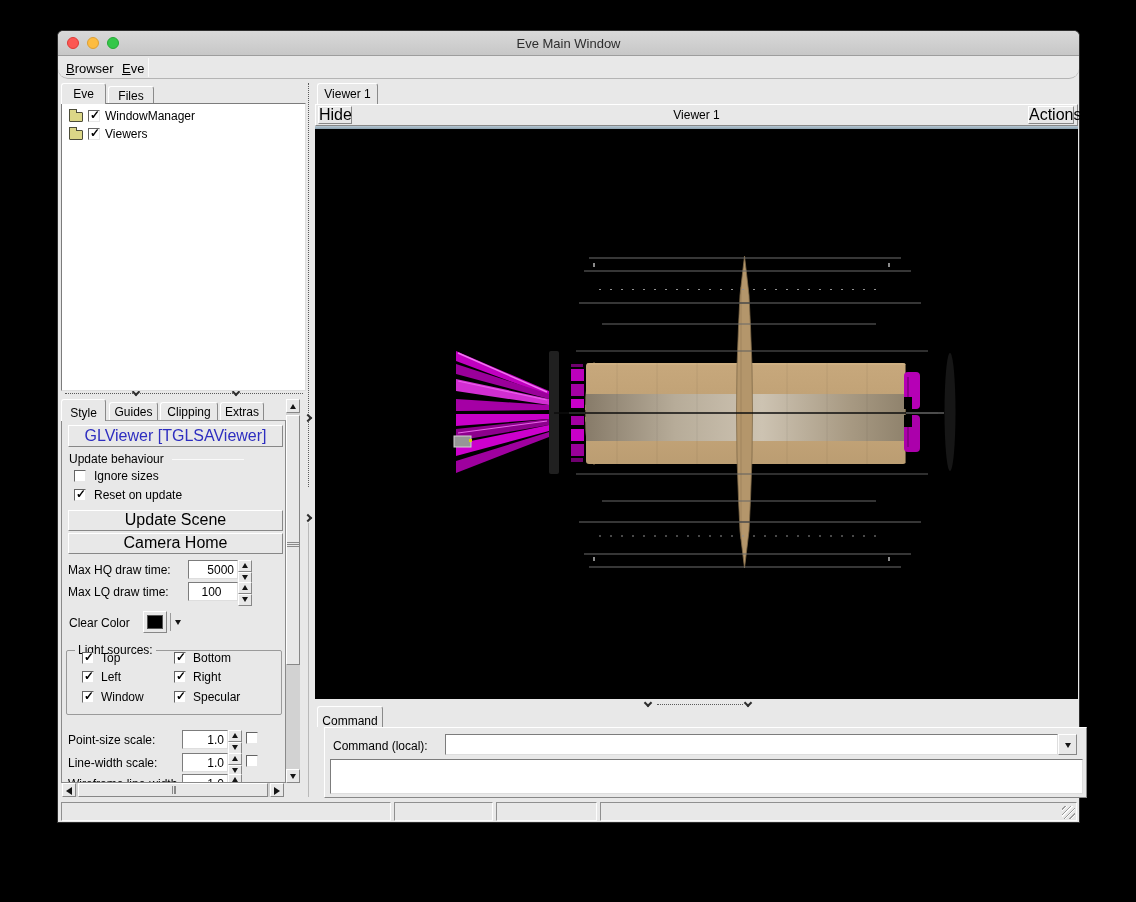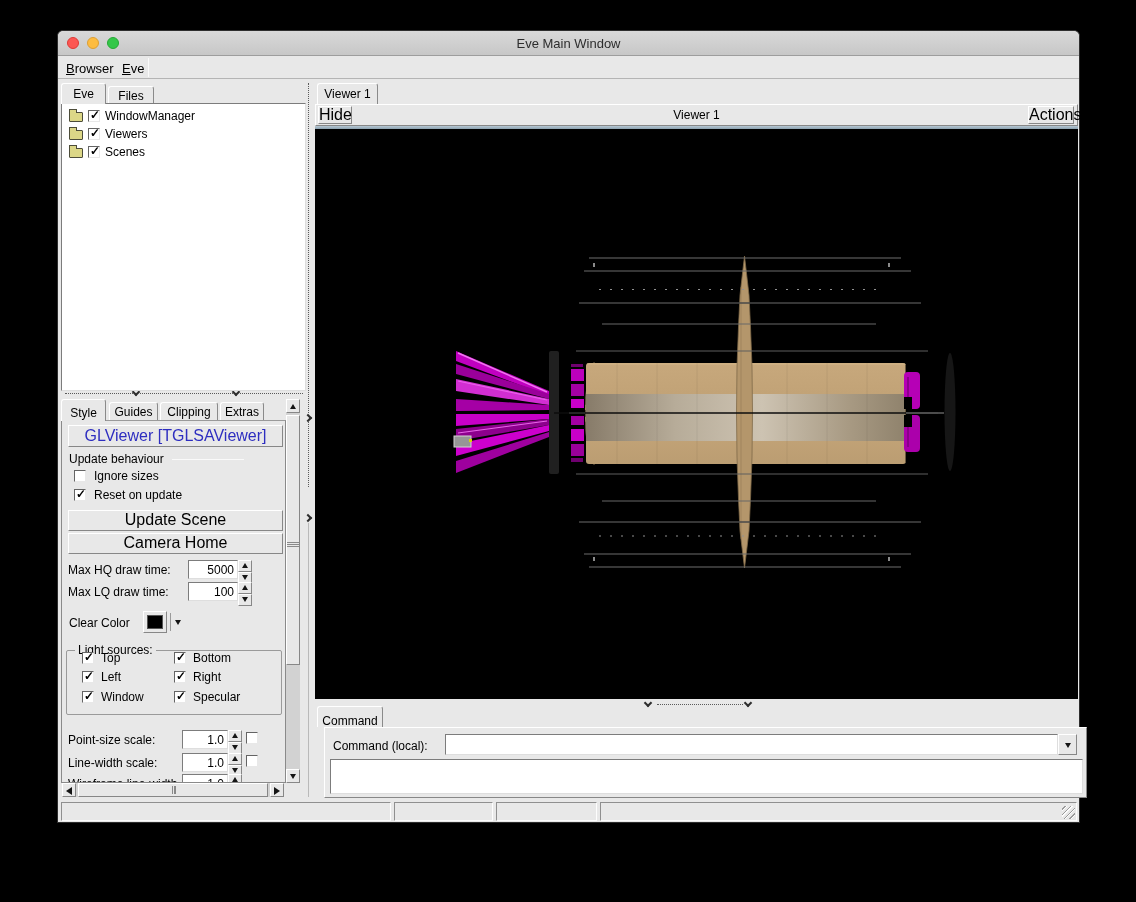--- a/index.html
+++ b/index.html
@@ -7,21 +7,21 @@
            font-family:"Liberation Sans", sans-serif; font-size:12px; color:#000; }
   .abs { position:absolute; box-sizing:border-box; }
   
   #win { left:57px; top:30px; width:1023px; height:793px; background:#e8e8e8;
          border:1px solid #2e2e2e; border-radius:6px 6px 1px 1px; }
   #titlebar { left:0; top:0; width:100%; height:25px;
               background:linear-gradient(#d9d9d9,#c7c7c7); border-bottom:1px solid #9d9d9d;
               border-radius:6px 6px 0 0; }
   .tl { top:6px; width:12px; height:12px; border-radius:50%; }
   #title { left:0; right:0; top:5px; text-align:center; font-size:13px; color:#2d2d2d; }
-  #menubar { left:0; top:25px; width:100%; height:23px; background:#e8e8e8; border-bottom:1px solid #b4b4b4; }
+  #menubar { left:0; top:25px; width:100%; height:23px; background:#e8e8e8; border-bottom:1px solid #b4b4b4;border-radius:10px; }
   .menu-item { top:4px; font-size:13px; padding:1px 4px; }
   #menu-divider { left:90px; top:2px; width:1px; height:19px; background:#bdbdbd; border-right:1px solid #fafafa; }
   
   .up   { background:#e8e8e8; border:1px solid; border-color:#ffffff #878787 #878787 #ffffff; }
   .entry{ background:#ffffff; border:1px solid; border-color:#7c7c7c #dedede #dedede #7c7c7c; }
   .btn  { text-align:center; font-size:16px; line-height:18px; }
   
   .tab { background:#e8e8e8; border:1px solid #8a8a8a; border-top-color:#ffffff; border-left-color:#ffffff;
          border-bottom:none; border-radius:3px 3px 0 0; text-align:center; font-size:12px; z-index:2; }
   .tab.active { z-index:4; }
@@ -81,25 +81,20 @@
       <div class="abs" style="left:0;top:4px;width:100%;height:18px;">
         <span class="abs folder" style="left:7px;top:4px;"></span>
         <span class="abs cb checked" style="left:26px;top:2px;"></span>
         <span class="abs label" style="left:43px;top:1px;">WindowManager</span>
       </div>
       <div class="abs" style="left:0;top:22px;width:100%;height:18px;">
         <span class="abs folder" style="left:7px;top:4px;"></span>
         <span class="abs cb checked" style="left:26px;top:2px;"></span>
         <span class="abs label" style="left:43px;top:1px;">Viewers</span>
       </div>
-      <div class="abs" style="left:0;top:40px;width:100%;height:18px;">
-        <span class="abs folder" style="left:7px;top:4px;"></span>
-        <span class="abs cb checked" style="left:26px;top:2px;"></span>
-        <span class="abs label" style="left:43px;top:1px;">Scenes</span>
-      </div>
     </div>
 
     <div class="abs" style="left:3px;top:358px;width:245px;height:9px;">
       <div class="abs dotline-h" style="left:4px;top:4px;width:238px;"></div>
       <div class="abs chev-down" style="left:72px;top:0px;background:#e8e8e8;"></div>
       <div class="abs chev-down" style="left:172px;top:0px;background:#e8e8e8;"></div>
     </div>
 
     <div class="abs tab active" style="left:3px;top:368px;width:45px;height:22px;padding-top:6px;"><span>Style</span></div>
     <div class="abs tab" style="left:51px;top:371px;width:49px;height:19px;padding-top:2px;"><span>Guides</span></div>
@@ -125,21 +120,21 @@
       <div class="abs" style="left:176px;top:139px;">
         <div class="up spin-btn">
             <div class="tup"></div>
           </div>
         <div class="up spin-btn">
             <div class="tdn"></div>
           </div>
       </div>
 
       <span class="abs label" style="left:6px;top:164px;">Max LQ draw time:</span>
-      <div class="abs entry" style="left:126px;top:161px;width:50px;height:19px;text-align:right;padding:2px 3px 0 0;"><span>100</span></div>
+      <div class="abs entry" style="left:126px;top:161px;width:50px;height:19px;text-align:center;padding:2px 3px 0 0;"><span>100</span></div>
       <div class="abs" style="left:176px;top:161px;">
         <div class="up spin-btn">
             <div class="tup"></div>
           </div>
         <div class="up spin-btn">
             <div class="tdn"></div>
           </div>
       </div>
 
       <span class="abs label" style="left:7px;top:195px;">Clear Color</span>

